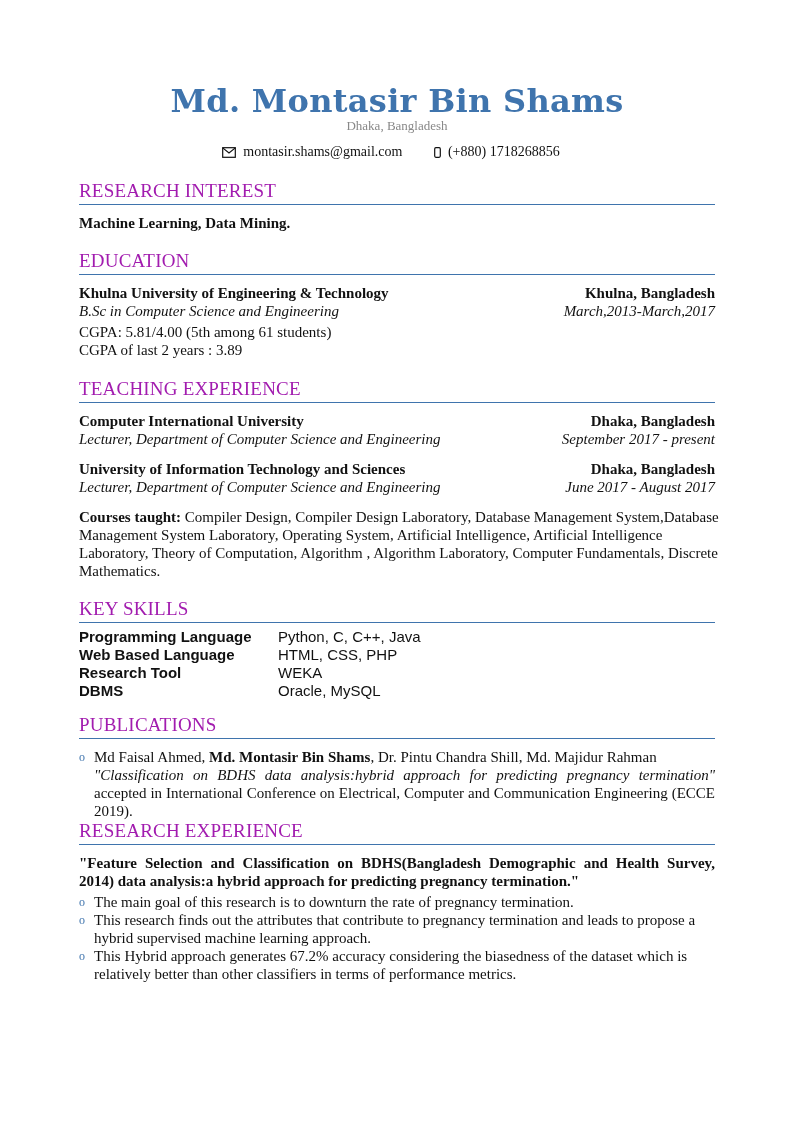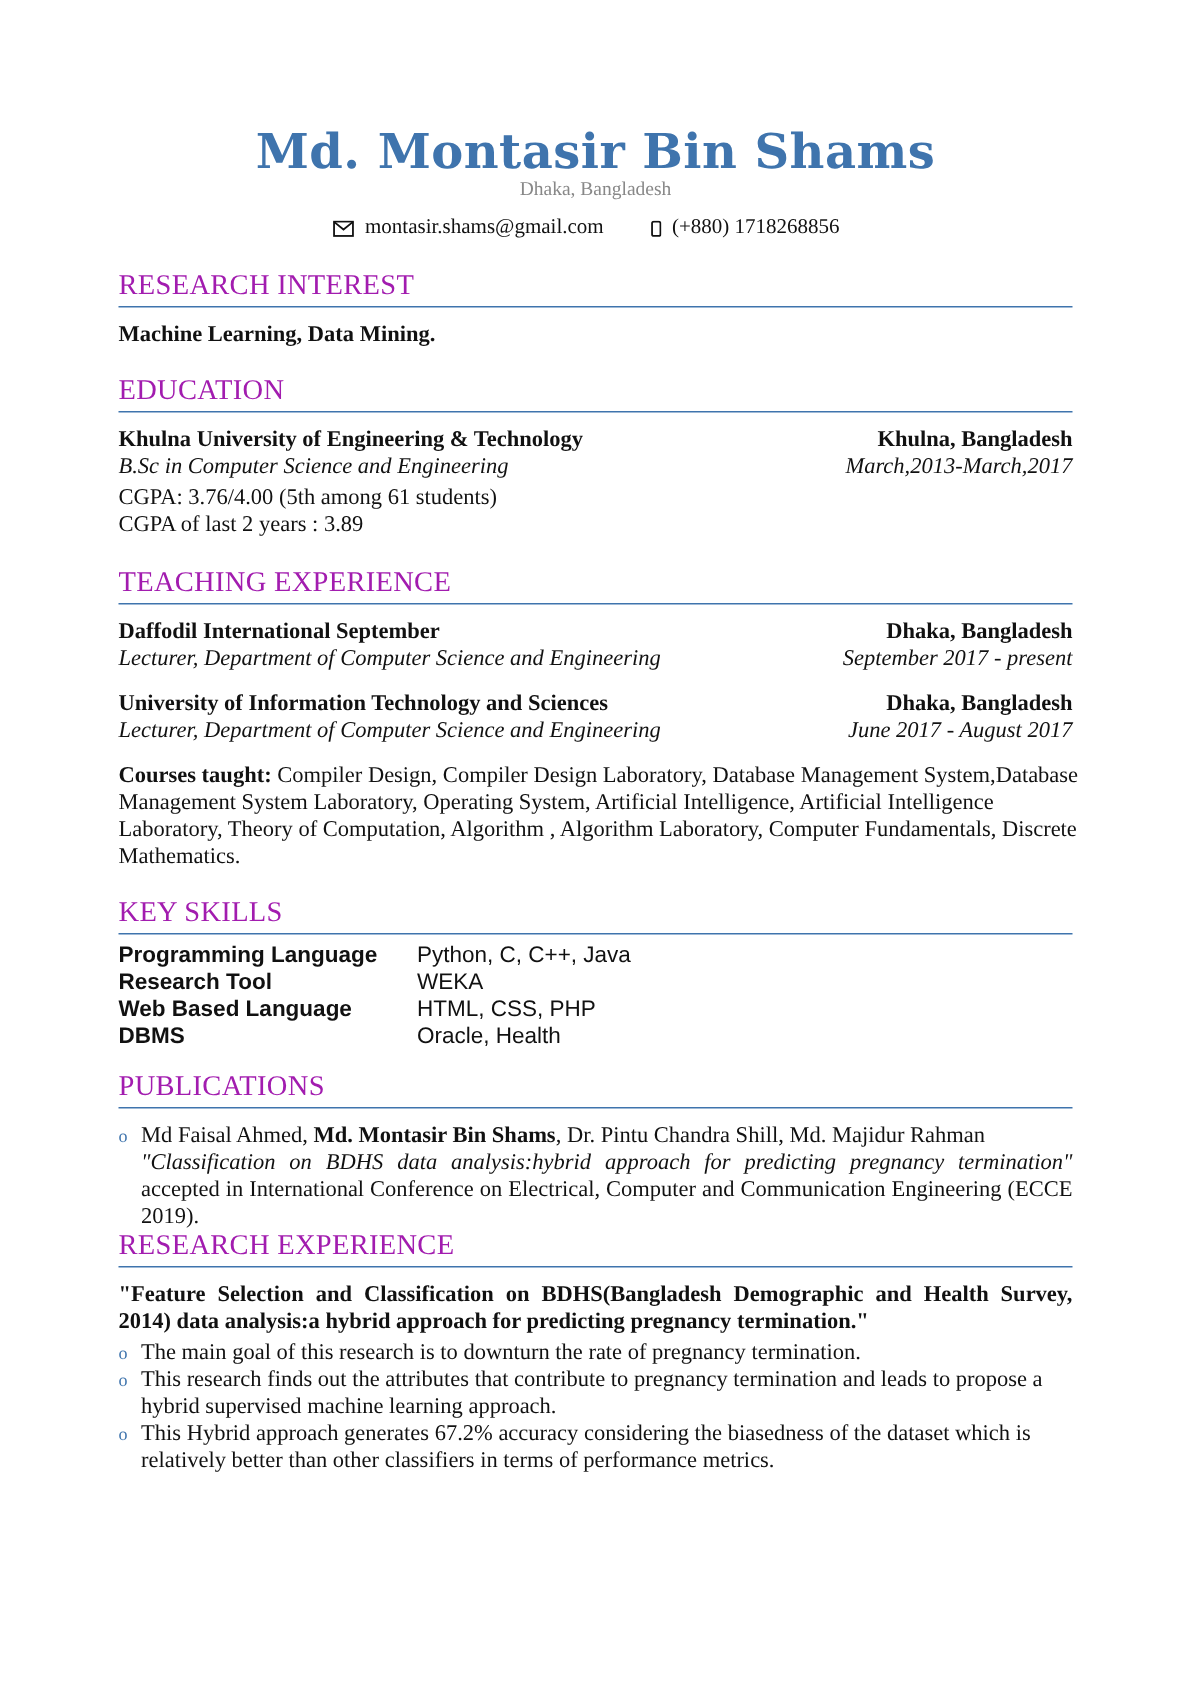--- a/index.html
+++ b/index.html
@@ -51,30 +51,30 @@
   <div class="sec-title">EDUCATION</div>
   <div style="margin-top:9px;">
     <div class="row txt">
       <span class="b">Khulna University of Engineering &amp; Technology</span>
       <span class="b">Khulna, Bangladesh</span>
     </div>
     <div class="row txt">
       <span class="i">B.Sc in Computer Science and Engineering</span>
       <span class="i">March,2013-March,2017</span>
     </div>
-    <div class="txt" style="margin-top:3px;">CGPA: 3.76/4.00 (5th among 61 students)</div>
+    <div class="txt" style="margin-top:3px;">CGPA: 5.81/4.00 (5th among 61 students)</div>
     <div class="txt">CGPA of last 2 years : 3.89</div>
   </div>
 </div>
 
 <div class="section" style="top:378px;">
   <div class="sec-title">TEACHING EXPERIENCE</div>
   <div style="margin-top:9px;">
     <div class="row txt">
-      <span class="b">Daffodil International September</span>
+      <span class="b">Computer International University</span>
       <span class="b">Dhaka, Bangladesh</span>
     </div>
     <div class="row txt">
       <span class="i">Lecturer, Department of Computer Science and Engineering</span>
       <span class="i">September 2017 - present</span>
     </div>
   </div>
   <div style="margin-top:12px;">
     <div class="row txt">
       <span class="b">University of Information Technology and Sciences</span>
@@ -92,30 +92,30 @@
 
 <div class="section" style="top:598px;">
   <div class="sec-title">KEY SKILLS</div>
   <table class="skills" style="margin-top:5px; border-collapse:collapse;">
     <tbody>
         <tr>
           <td class="k">Programming Language</td>
           <td>Python, C, C++, Java</td>
         </tr>
     <tr>
+          <td class="k">Web Based Language</td>
+          <td>HTML, CSS, PHP</td>
+        </tr>
+    <tr>
           <td class="k">Research Tool</td>
           <td>WEKA</td>
         </tr>
     <tr>
-          <td class="k">Web Based Language</td>
-          <td>HTML, CSS, PHP</td>
-        </tr>
-    <tr>
           <td class="k">DBMS</td>
-          <td>Oracle, Health</td>
+          <td>Oracle, MySQL</td>
         </tr>
   </tbody>
     </table>
 </div>
 
 <div class="section" style="top:714px;">
   <div class="sec-title">PUBLICATIONS</div>
   <div class="bullet txt" style="margin-top:9px;">
     <span class="dot">o</span>
     <div class="just">

